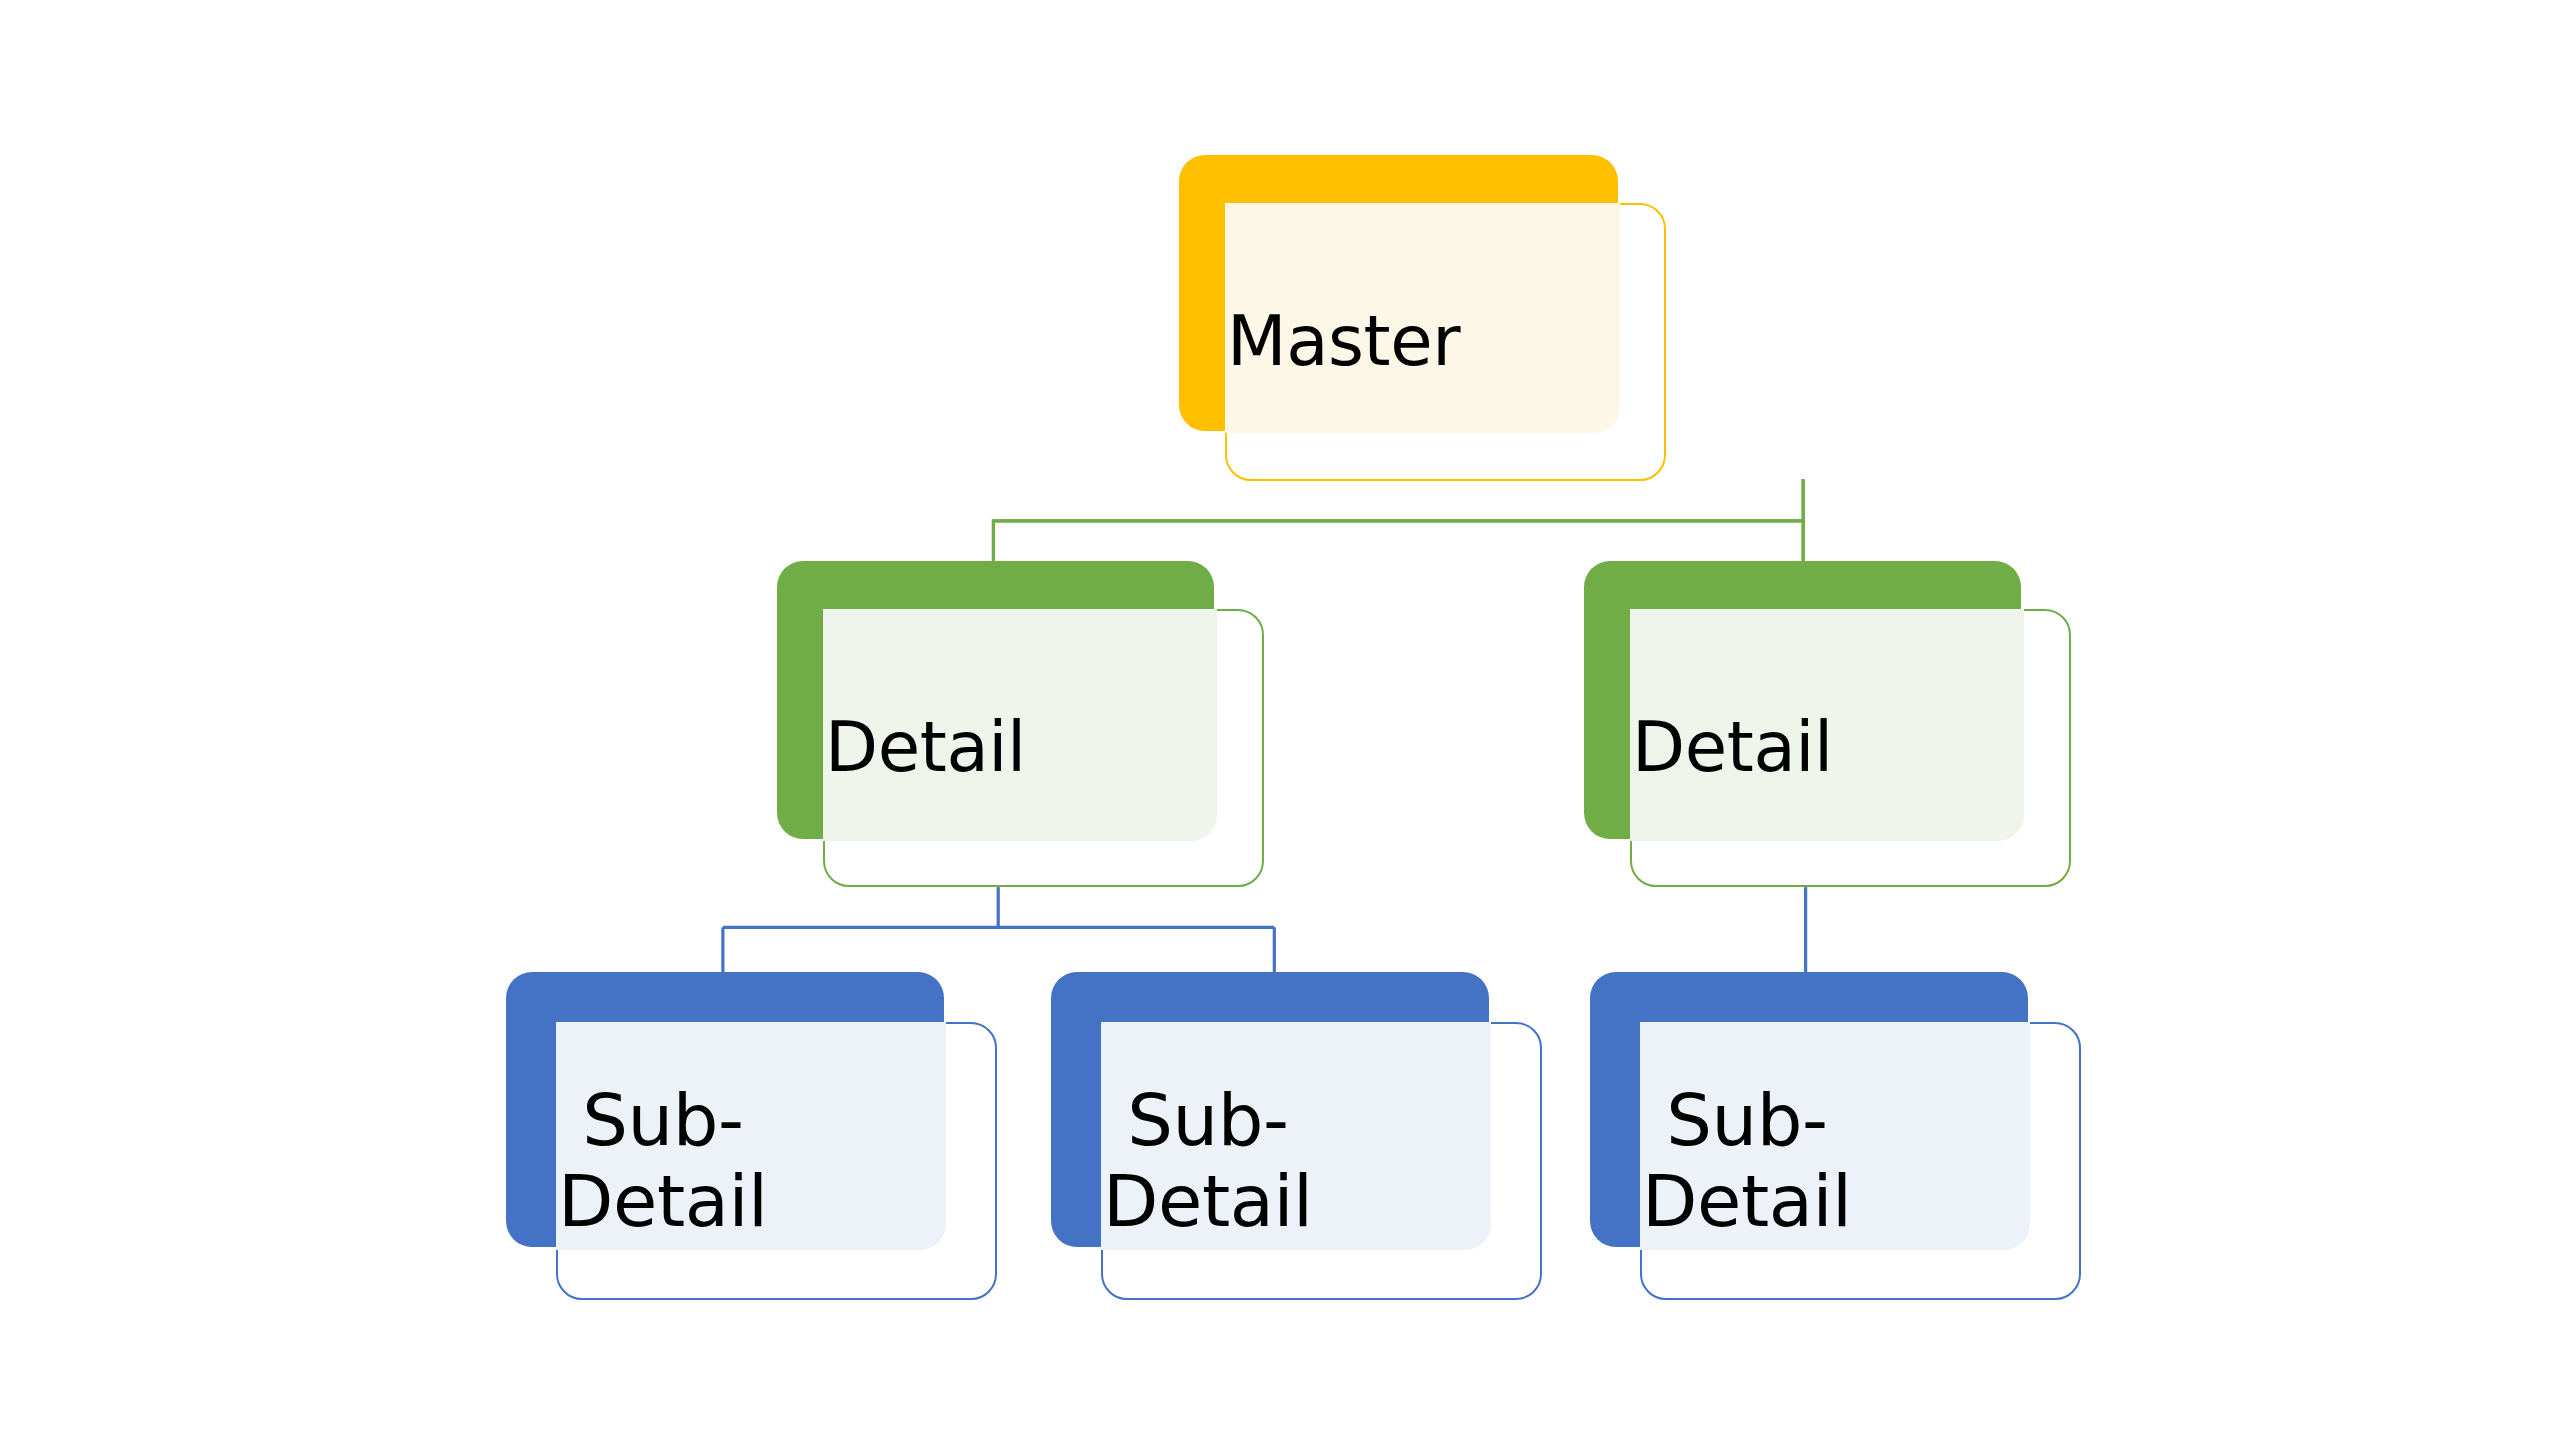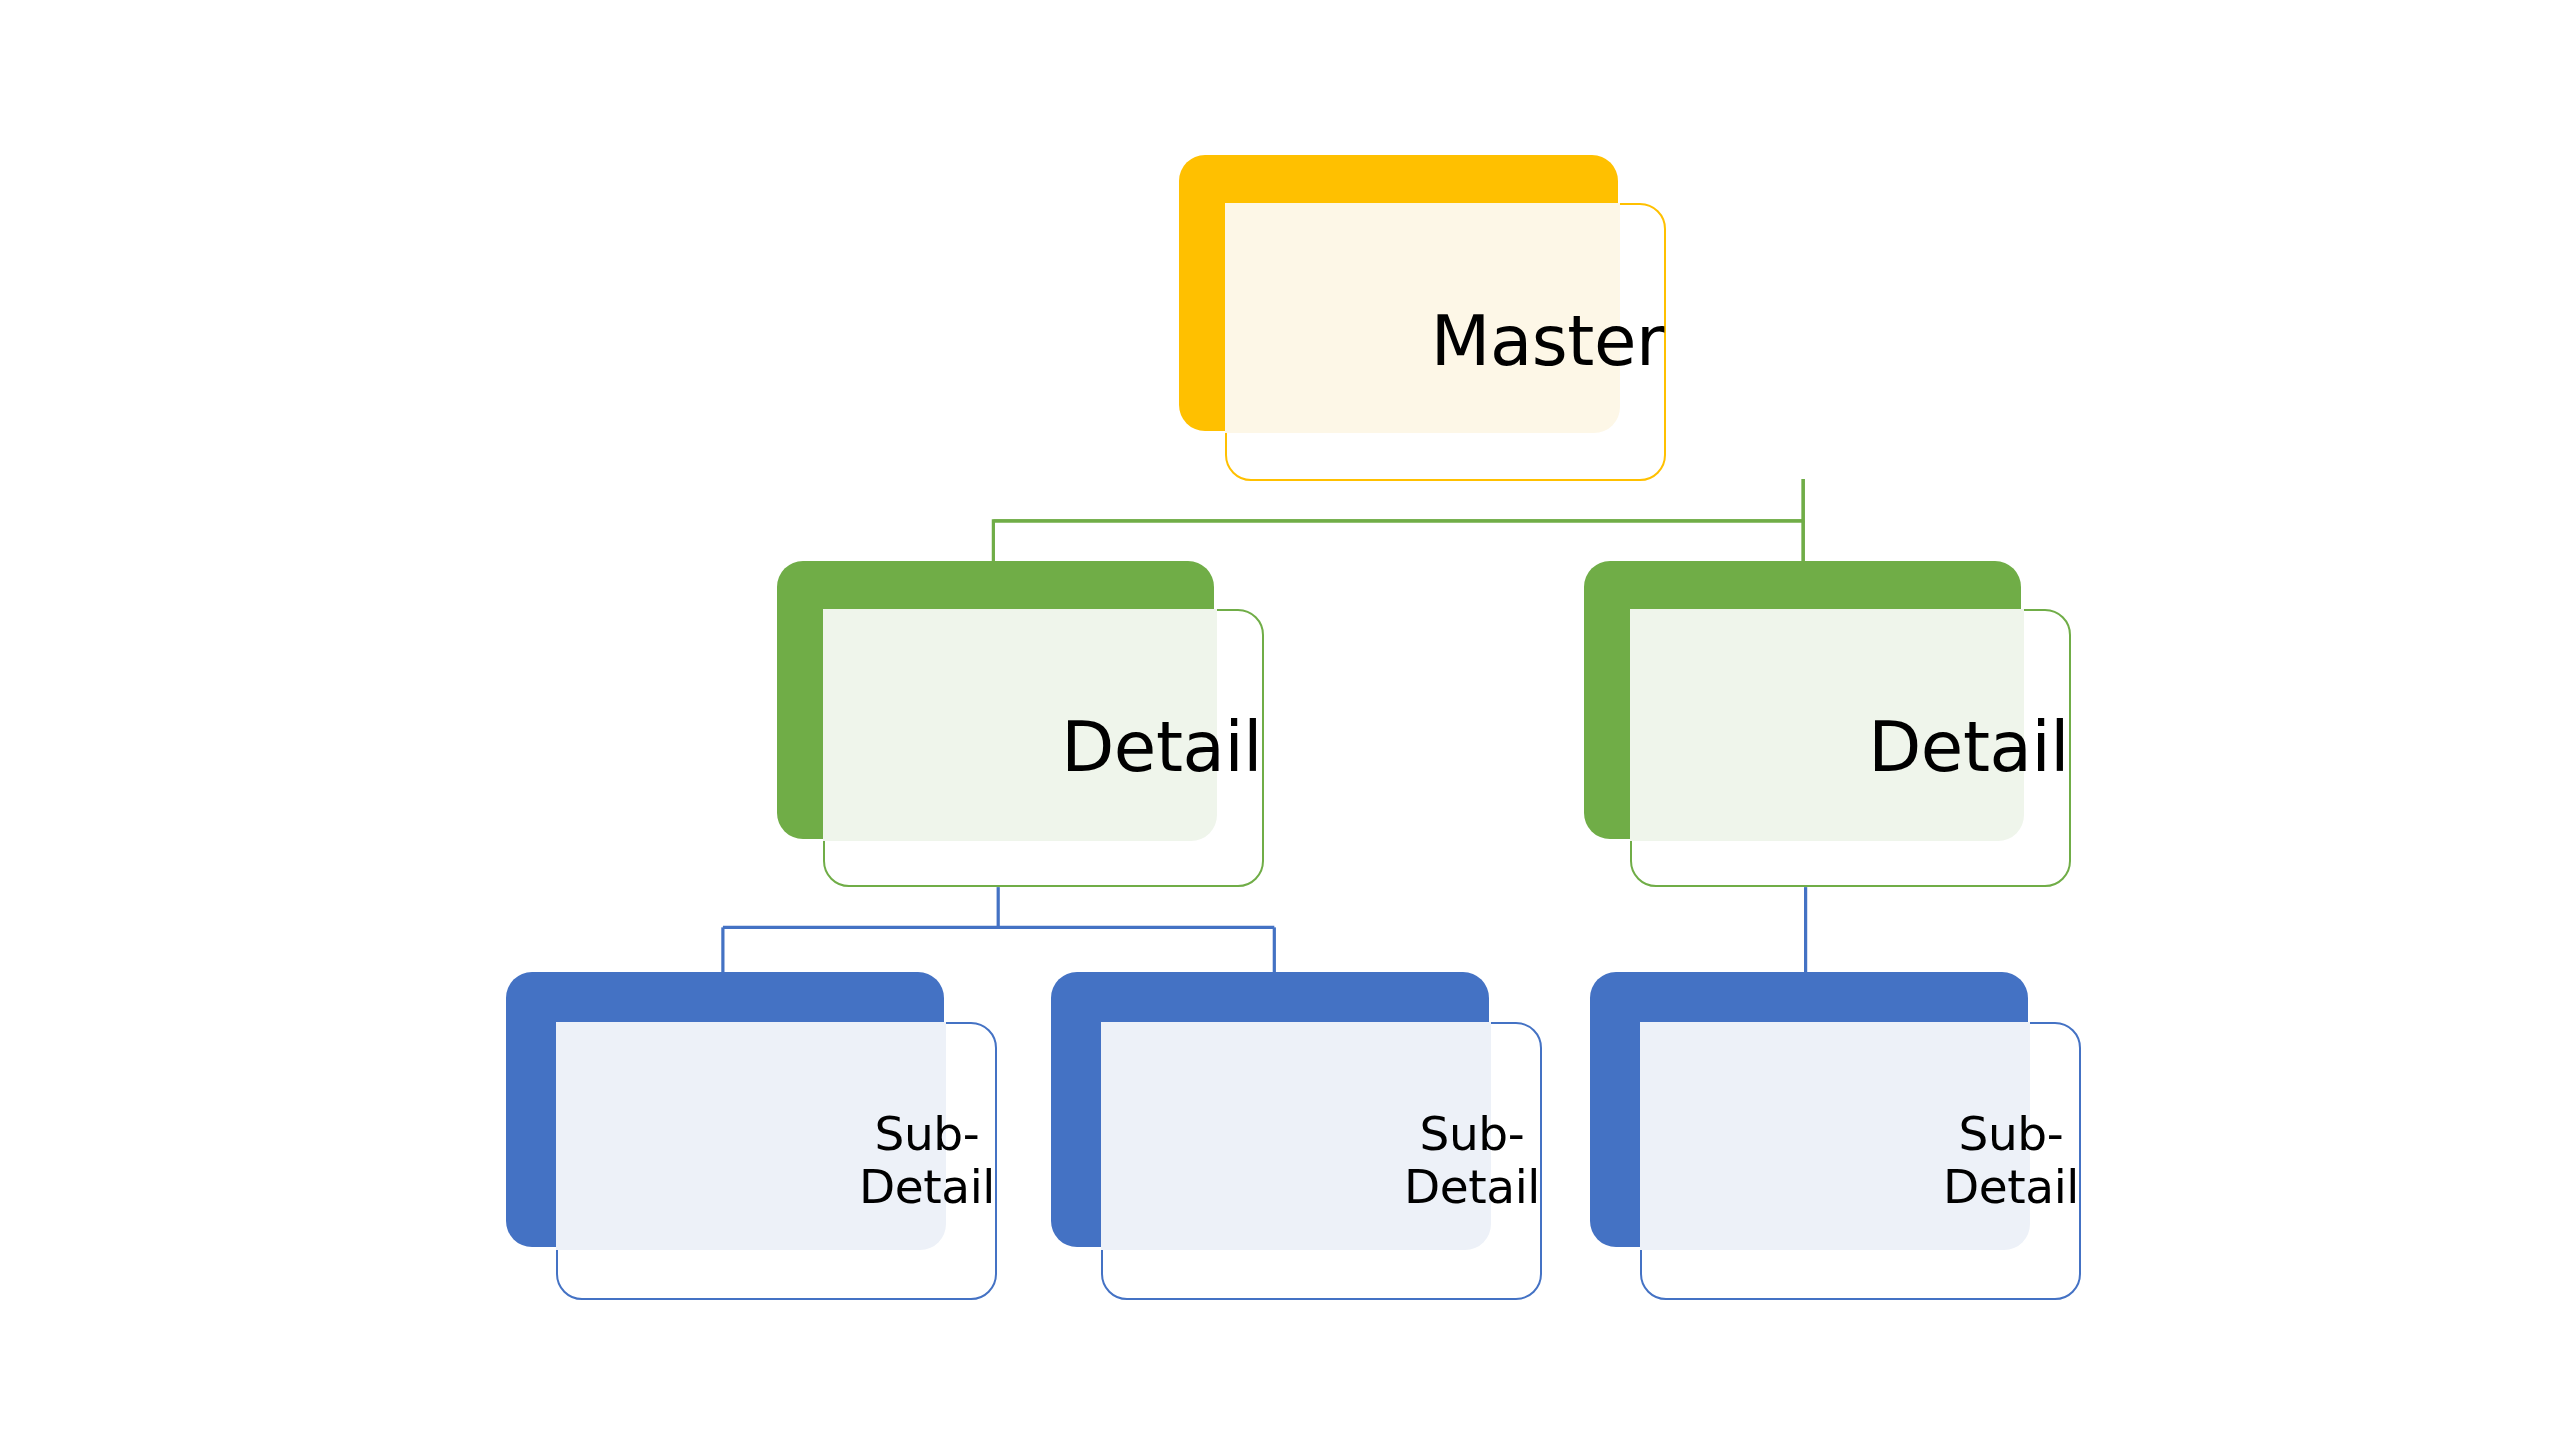--- a/index.html
+++ b/index.html
@@ -40,21 +40,21 @@
   }
   .node-card {
     position: absolute;
     box-sizing: border-box;
     border-radius: 26px;
     border-style: solid;
     border-width: 2.4px;
     background: #FFFFFF;
     display: flex;
     align-items: center;
-    justify-content: flex-end;
+    justify-content: flex-start;
   }
   .node-label {
     position: relative;
     z-index: 3;
     text-align: center;
     color: #000000;
     font-weight: 400;
     line-height: 1.12;
     white-space: pre-line;
     letter-spacing: -0.4px;
@@ -62,21 +62,21 @@
   
   .node-card-veil {
     position: absolute;
     border-radius: 0 0 26px 0;
     pointer-events: none;
   }
 
   
   .level-master .node-label { font-size: 69px; }
   .level-detail .node-label { font-size: 69px; }
-  .level-sub    .node-label { font-size: 47px; margin-left: 25px; }
+  .level-sub    .node-label { font-size: 72px; }
 </style>
 </head>
 <body>
 
 <div id="canvas">
 
   <svg id="connector-layer" viewBox="0 0 3200 1800" width="2576" height="1449" xmlns="http://www.w3.org/2000/svg">
 
     <path d="M 2240 595 L 2240 647 L 1234 647 L 1234 699" fill="none" stroke="#70AD47" stroke-width="4"></path>
     <path d="M 2240 595 L 2240 647 L 2240 647 L 2240 699" fill="none" stroke="#70AD47" stroke-width="4"></path>

